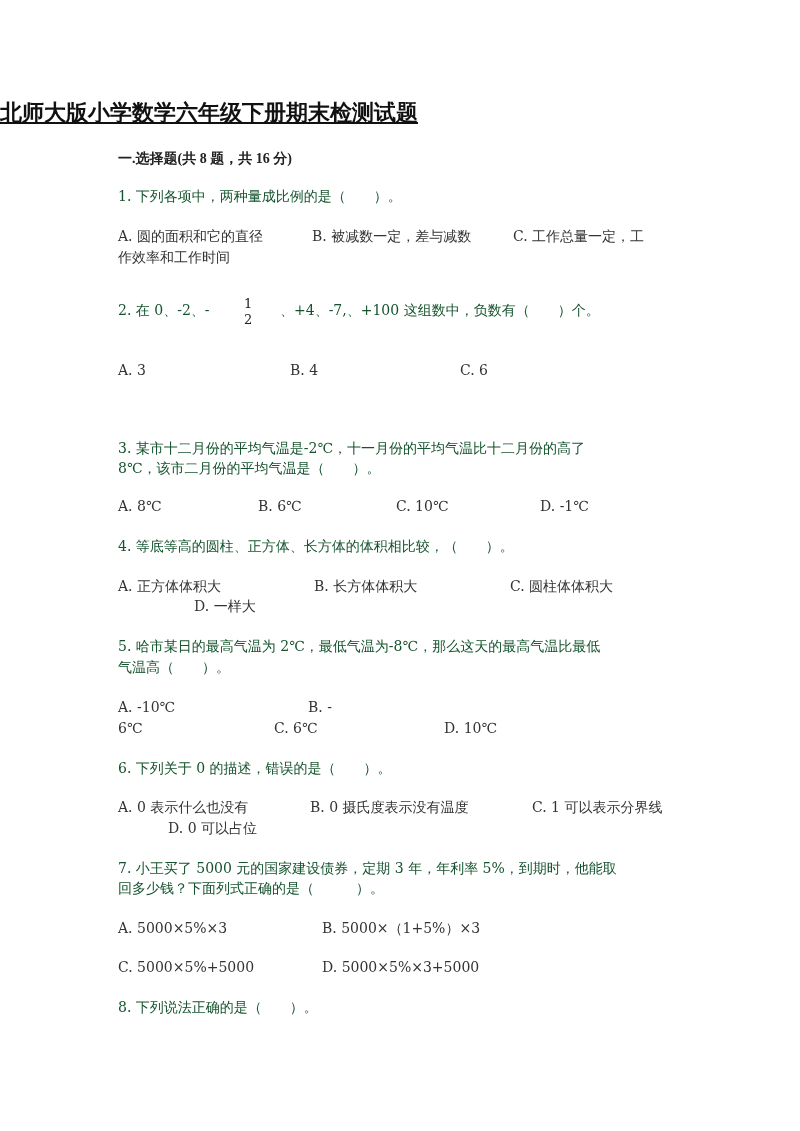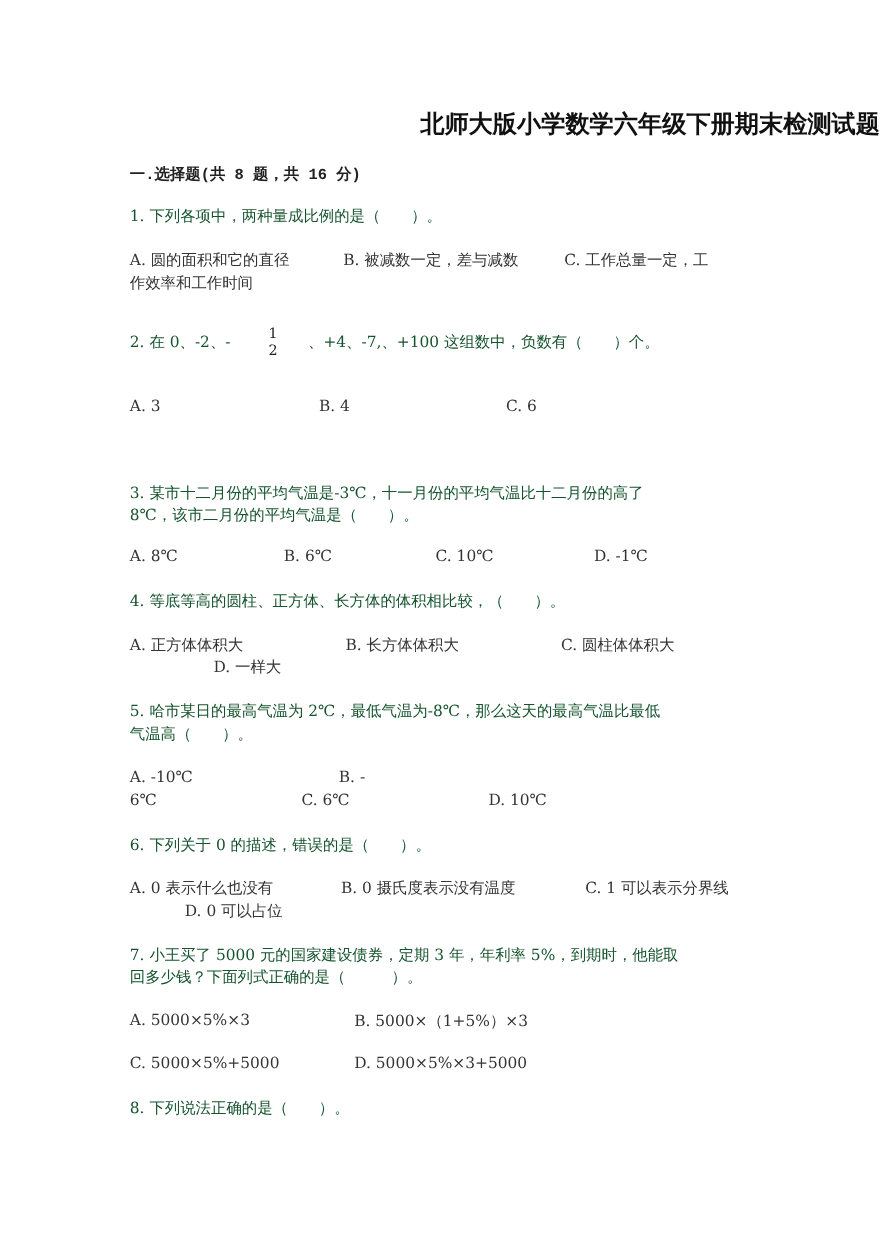--- a/index.html
+++ b/index.html
@@ -1,22 +1,22 @@
 <!DOCTYPE html>
 <html><head>
 <meta charset="utf-8">
 <style>
   html, body { margin: 0; padding: 0; background: #ffffff; }
   body { width: 800px; height: 1131px; position: relative; overflow: hidden;
          font-family: "DejaVu Serif", "Liberation Serif", serif; color: #222; }
   .abs { position: absolute; white-space: nowrap; }
-  .title { left: 0; width: 800px; text-align: right; top: 98px; font-size: 22px; font-weight: bold; color: #111;
-           font-family: "DejaVu Sans", "Liberation Sans", sans-serif; }
+  .title { left: 0; width: 800px; text-align: left; top: 98px; font-size: 22px; font-weight: bold; color: #111;
+           font-family: "DejaVu Sans", "Liberation Sans", sans-serif; text-decoration: underline; }
   .section { left: 118px; top: 150px; font-size: 14px; font-weight: bold; color: #222;
-             font-family: Liberation Mono, monospace; }
+             font-family: Liberation Serif, serif; }
   .q { font-size: 14px; color: #14532d; left: 118px; }
   .opt { font-size: 14px; color: #333; }
   .frac { display: inline-flex; flex-direction: column; align-items: center; font-size: 13px; line-height: 16px; position: absolute; }
 </style>
 </head>
 <body>
 
 <div class="abs title">北师大版小学数学六年级下册期末检测试题</div>
 <div class="abs section">一.选择题(共 8 题，共 16 分)</div>
 
@@ -29,21 +29,21 @@
 <div class="abs q" style="top:302px">2. 在 0、-2、-</div>
 <div class="frac" style="left:244px;top:296px">
   <span>1</span>
   <span>2</span>
 </div>
 <div class="abs q" style="left:280px;top:302px">、+4、-7,、+100 这组数中，负数有（　　）个。</div>
 <div class="abs opt" style="left:118px;top:362px">A. 3</div>
 <div class="abs opt" style="left:290px;top:362px">B. 4</div>
 <div class="abs opt" style="left:460px;top:362px">C. 6</div>
 
-<div class="abs q" style="top:440px">3. 某市十二月份的平均气温是-3℃，十一月份的平均气温比十二月份的高了</div>
+<div class="abs q" style="top:440px">3. 某市十二月份的平均气温是-2℃，十一月份的平均气温比十二月份的高了</div>
 <div class="abs q" style="top:460px">8℃，该市二月份的平均气温是（　　）。</div>
 <div class="abs opt" style="left:118px;top:498px">A. 8℃</div>
 <div class="abs opt" style="left:258px;top:498px">B. 6℃</div>
 <div class="abs opt" style="left:396px;top:498px">C. 10℃</div>
 <div class="abs opt" style="left:540px;top:498px">D. -1℃</div>
 
 <div class="abs q" style="top:538px">4. 等底等高的圆柱、正方体、长方体的体积相比较，（　　）。</div>
 <div class="abs opt" style="left:118px;top:578px">A. 正方体体积大</div>
 <div class="abs opt" style="left:314px;top:578px">B. 长方体体积大</div>
 <div class="abs opt" style="left:510px;top:578px">C. 圆柱体体积大</div>

